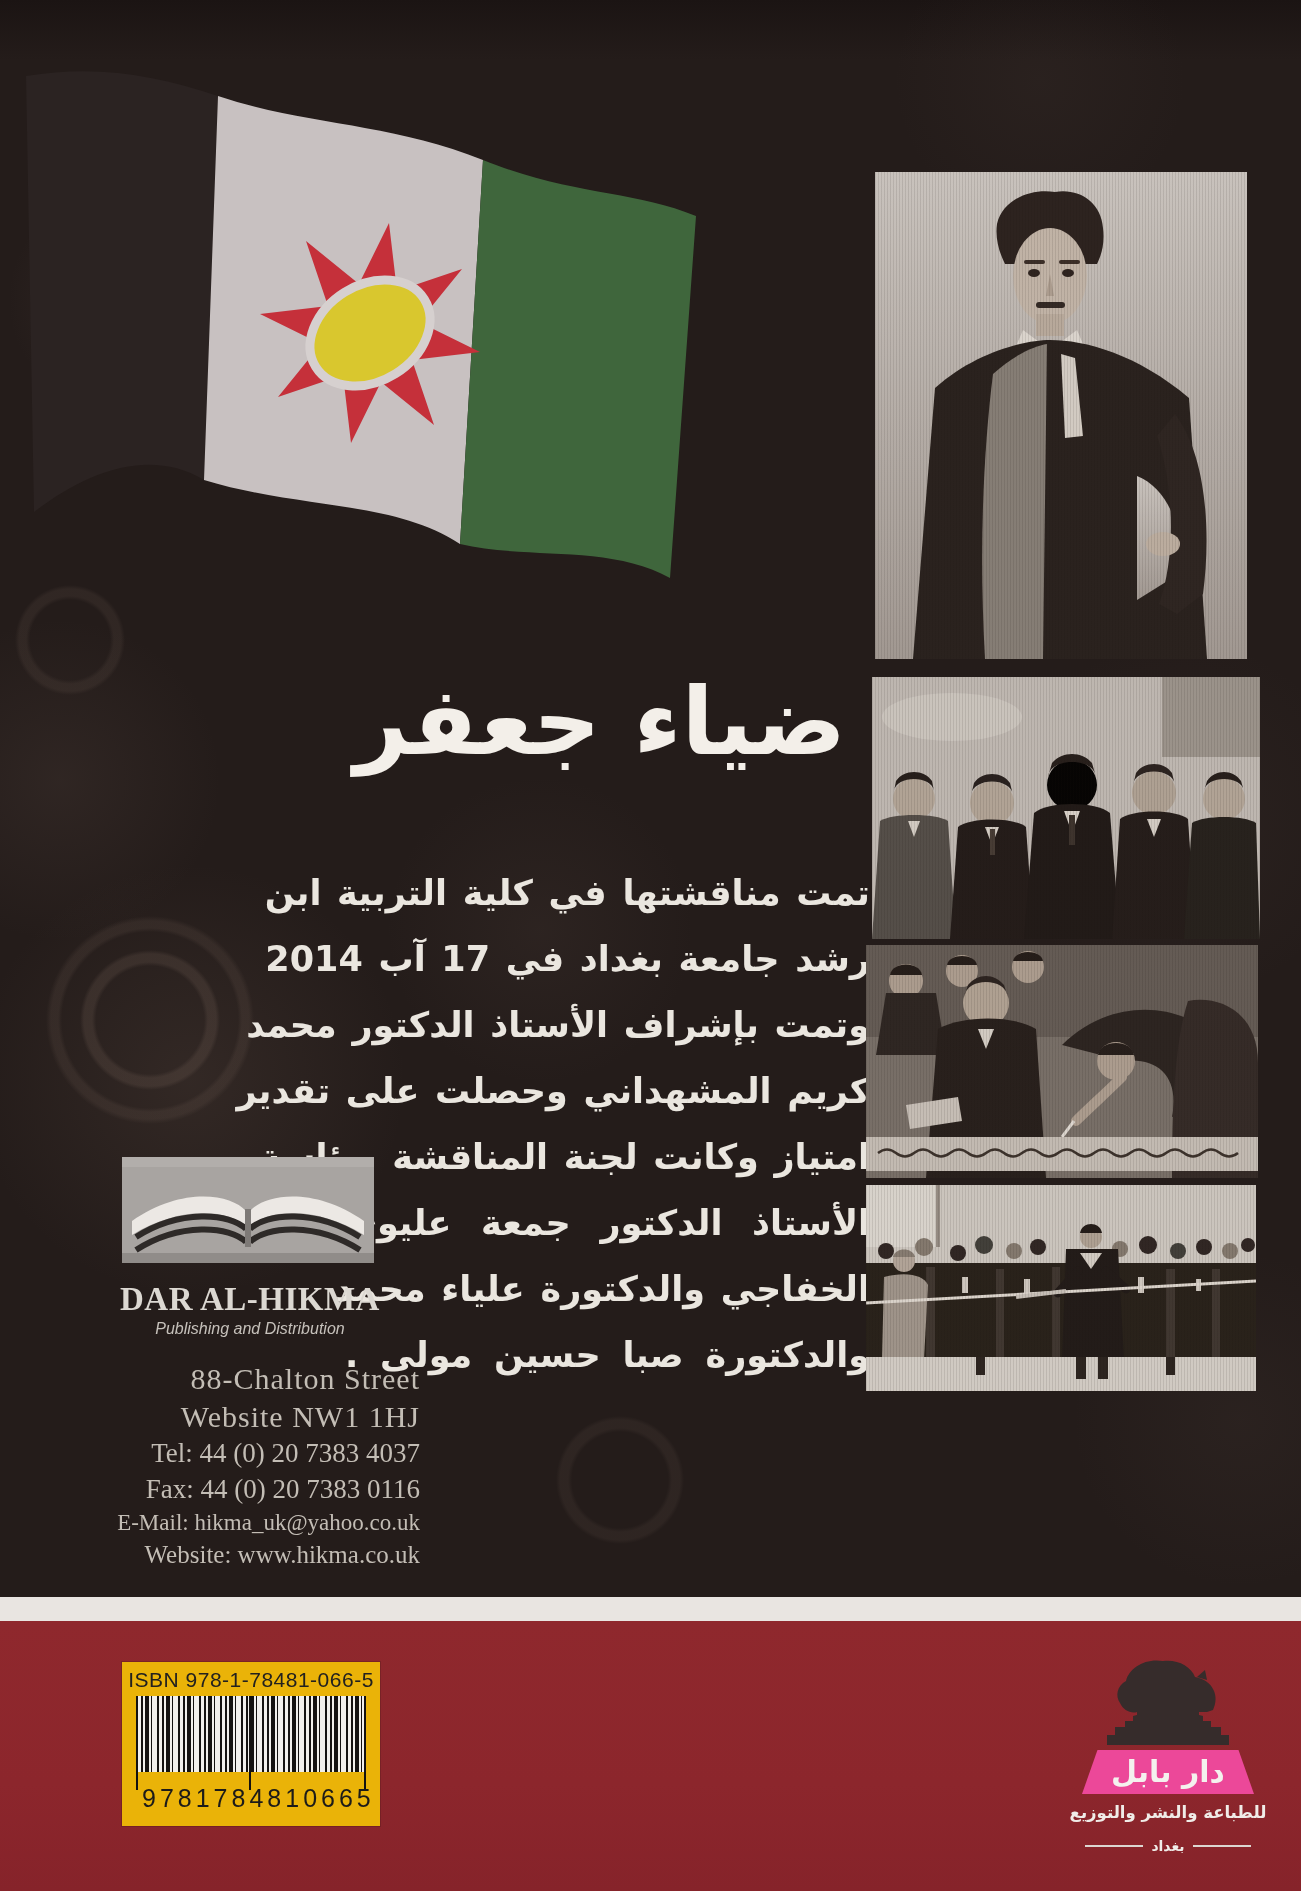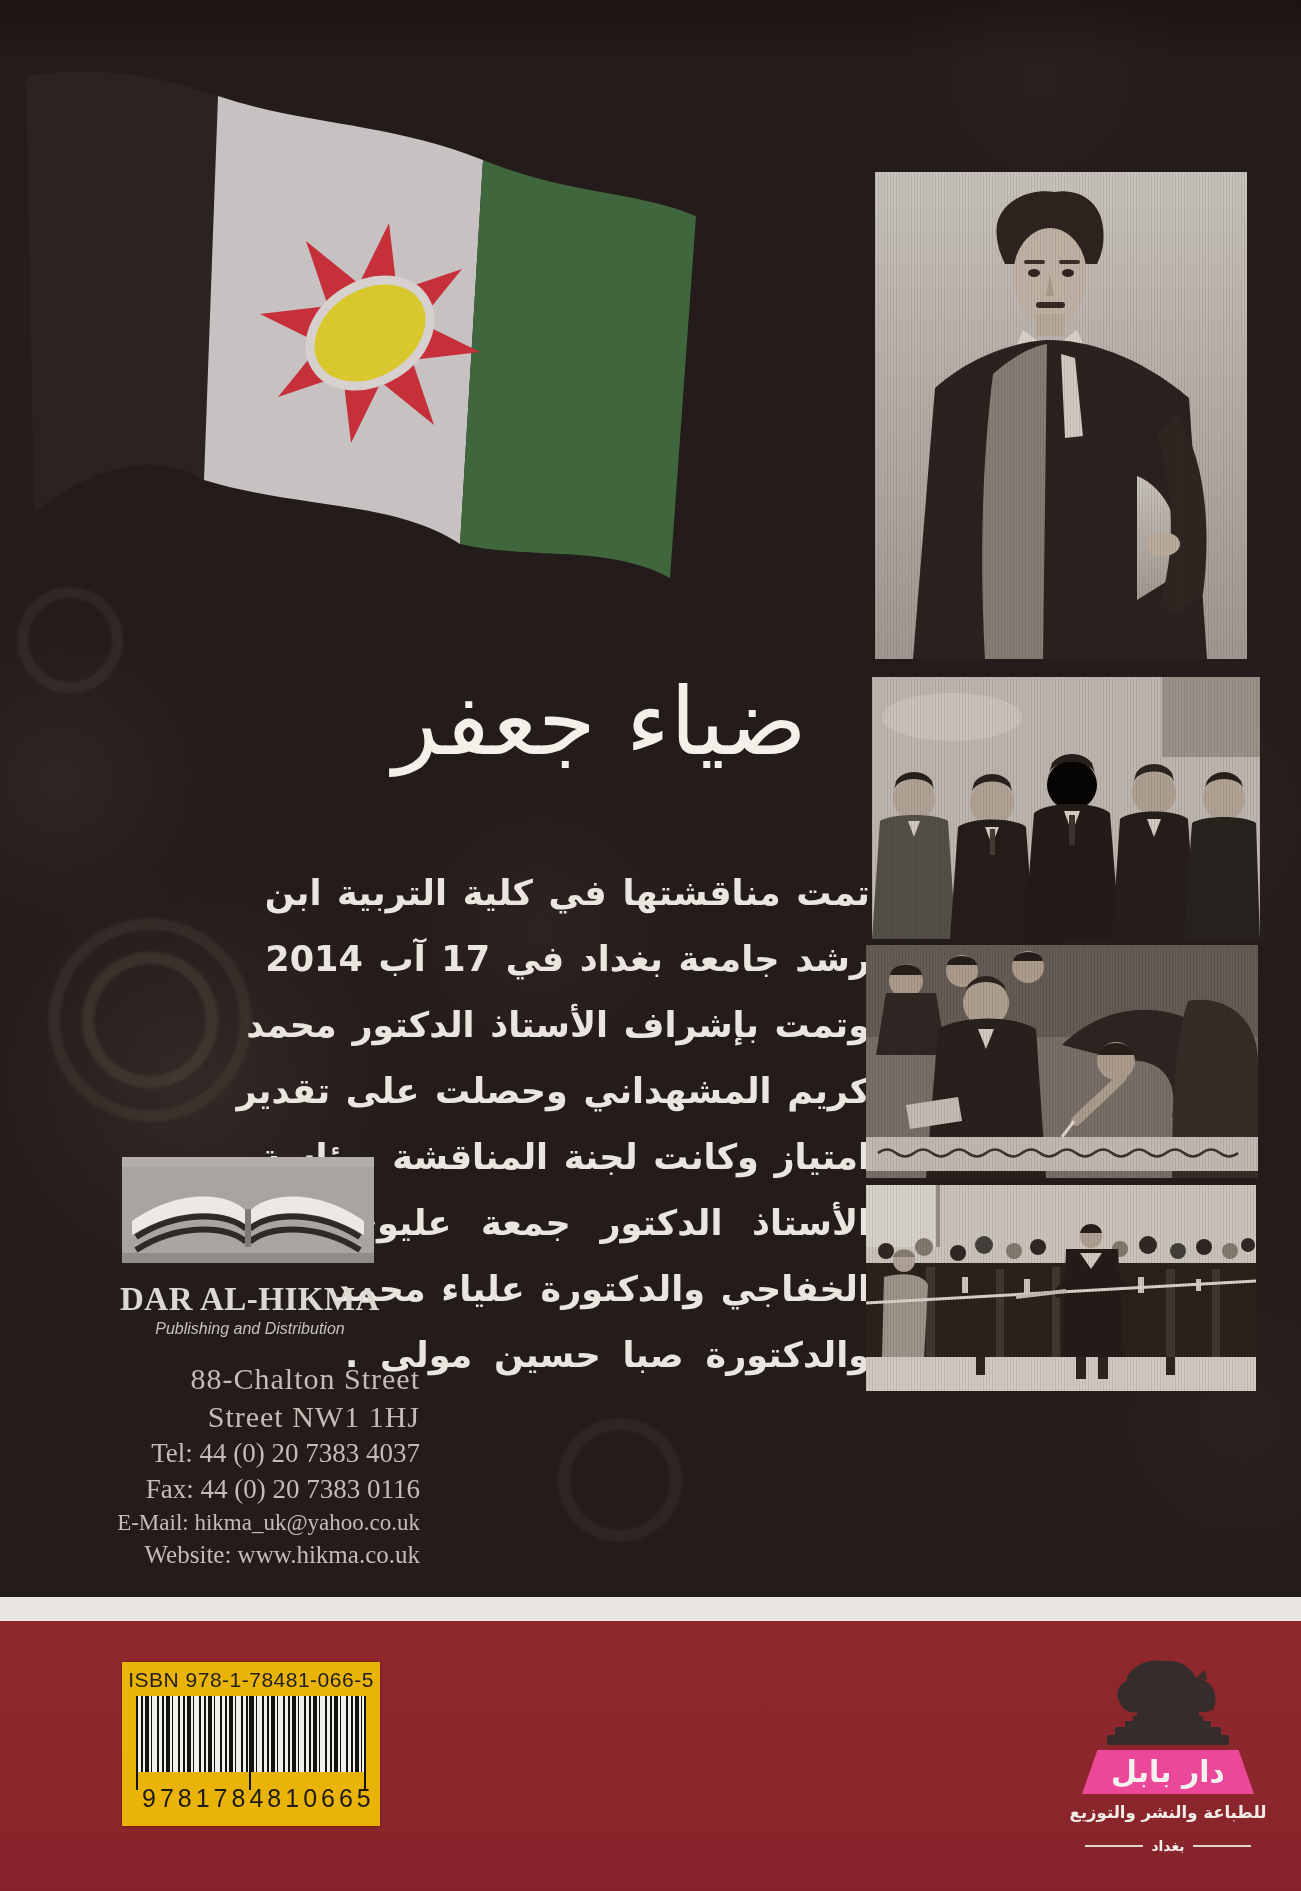--- a/index.html
+++ b/index.html
@@ -21,21 +21,21 @@
       radial-gradient(240px 240px at 1240px 1420px, rgba(110,92,86,.09), rgba(0,0,0,0) 70%),
       radial-gradient(210px 210px at 1040px 80px, rgba(110,92,86,.08), rgba(0,0,0,0) 70%),
       linear-gradient(180deg, #1b1413 0px, rgba(27,20,19,0) 60px);
   }
 
   
   .flag{left:8px;top:38px;width:700px;height:545px;}
 
   
   .title{left:320px;top:638px;width:560px;height:168px;line-height:168px;
-         text-align:center;font-size:94px;font-weight:normal;color:#f3efe9;
+         text-align:center;font-size:94px;font-weight:bold;color:#f3efe9;
          direction:rtl;white-space:nowrap;}
   .subtitle{left:300px;top:800px;width:580px;text-align:center;font-size:33px;
             font-weight:bold;color:#efebe4;direction:rtl;white-space:nowrap;}
 
   
   .note{left:345px;top:860px;width:525px;direction:rtl;}
   .note .ln{height:66px;line-height:66px;font-size:35px;font-weight:bold;color:#eae6df;
             text-align:justify;text-align-last:justify;word-spacing:.10em;white-space:nowrap;}
 
   
@@ -142,21 +142,21 @@
       <path d="M14,93 C58,65 108,69 124,85" stroke="#2e2a28" stroke-width="6" fill="none"></path>
       <path d="M238,80 C194,52 144,56 128,72" stroke="#2e2a28" stroke-width="6" fill="none"></path>
       <path d="M238,93 C194,65 144,69 128,85" stroke="#2e2a28" stroke-width="6" fill="none"></path>
       <rect x="123" y="52" width="6" height="38" fill="#7e7a77"></rect>
     </svg>
   </div>
   <div class="abs hikma-name">DAR AL-HIKMA</div>
   <div class="abs hikma-tagline">Publishing and Distribution</div>
   <div class="abs hikma-address">
     <div class="al al0">88-Chalton Street</div>
-    <div class="al al1">Street NW1 1HJ</div>
+    <div class="al al1">Website NW1 1HJ</div>
     <div class="al al2">Tel: 44 (0) 20 7383 4037</div>
     <div class="al al3">Fax: 44 (0) 20 7383 0116</div>
     <div class="al al4">E-Mail: hikma_uk@yahoo.co.uk</div>
     <div class="al al5">Website: www.hikma.co.uk</div>
   </div>
 
   <div class="abs photo ph1">
     <svg width="372" height="487" viewBox="0 0 372 487">
       <defs>
         <linearGradient id="p1bg" x1="0" y1="0" x2="0" y2="1">

